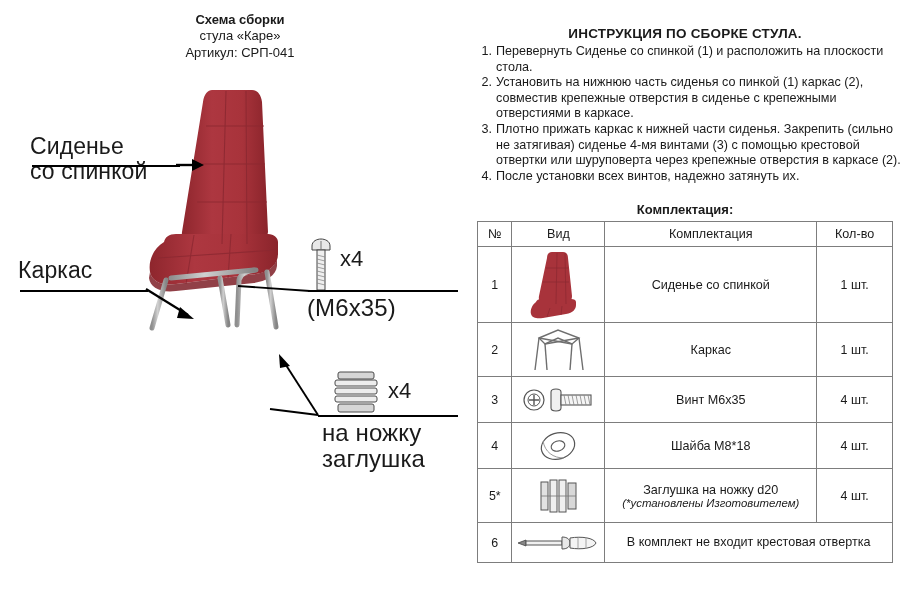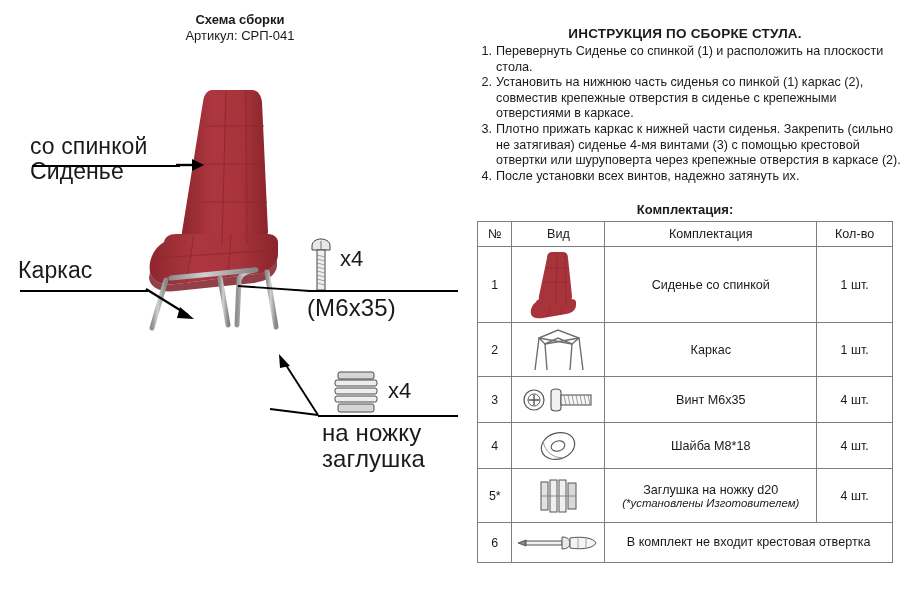--- a/index.html
+++ b/index.html
@@ -70,20 +70,21 @@
 </style>
 </head>
 <body>
 
 <div class="page">
 
   <div class="left">
 
     <div class="sheet-title">
       <div class="t1">Схема сборки</div>
+      <div class="t2">стула «Каре»</div>
       <div class="t3">Артикул: СРП-041</div>
     </div>
 
     <div class="chair">
       <svg width="200" height="250" viewBox="0 0 200 250">
         <defs>
           <linearGradient id="uph" x1="0" y1="0" x2="1" y2="0">
             <stop offset="0%" stop-color="#8e262d"></stop>
             <stop offset="35%" stop-color="#ad3740"></stop>
             <stop offset="70%" stop-color="#a8333b"></stop>
@@ -127,22 +128,22 @@
         </g>
 
         <g stroke="url(#met)" stroke-width="5" fill="none" stroke-linecap="round">
           <path d="M120,188 C110,189 104,192 103,198 L101,243"></path>
           <path d="M35,196 L118,188"></path>
         </g>
       </svg>
     </div>
 
     <div class="callout" id="c-seat">
+      <div>Сиденье</div>
       <div>со спинкой</div>
-      <div>Сиденье</div>
     </div>
     <div class="lead" id="ln-seat"></div>
     <svg class="arrowsvg" style="left:176px;top:156px;" width="30" height="20">
       <path d="M0,9 L18,9" stroke="#000" stroke-width="2.4"></path>
       <path d="M16,3 L28,9 L16,15 Z" fill="#000"></path>
     </svg>
 
     <div class="callout" id="c-frame">Каркас</div>
     <div class="lead" id="ln-frame"></div>
     <svg class="arrowsvg" style="left:144px;top:285px;" width="60" height="40">

